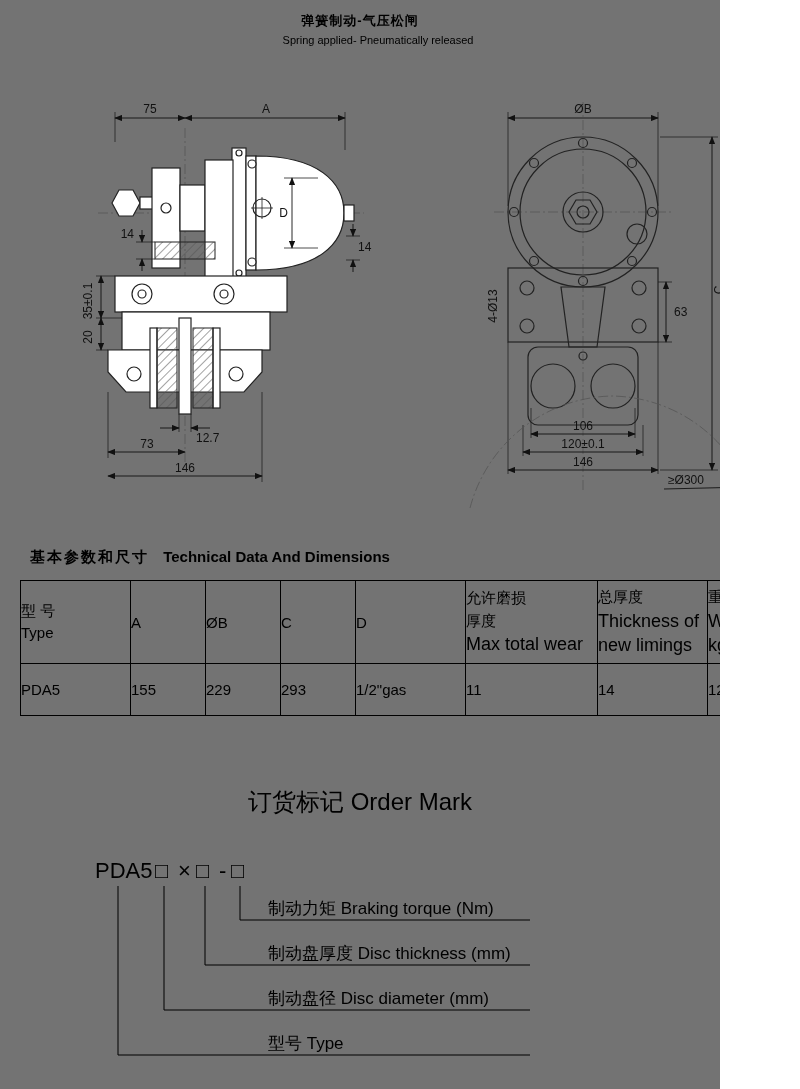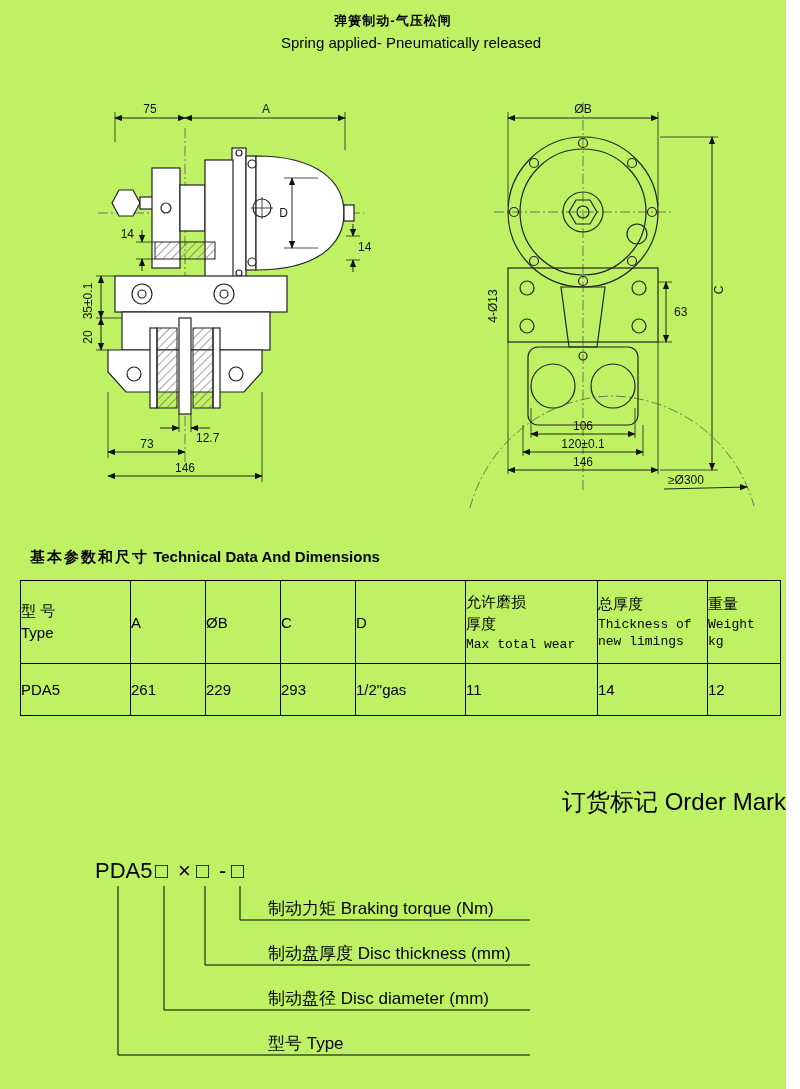--- a/index.html
+++ b/index.html
@@ -1,32 +1,32 @@
 <!DOCTYPE html>
 <html><head>
 <meta charset="utf-8">
 <style>
   html,body{margin:0;padding:0;background:#ffffff;}
-  .page{position:relative;width:786px;height:1089px;background:#bef264;
+  .page{position:relative;width:720px;height:1089px;background:#737373;
         font-family:"Liberation Sans",sans-serif;color:#000;overflow:hidden;}
   .title{position:absolute;top:12px;left:0;width:100%;text-align:center;}
   .title .zh{font-size:13px;font-weight:bold;letter-spacing:1px;}
-  .title .en{font-size:15px;margin-top:4px;margin-left:36px;}
+  .title .en{font-size:11px;margin-top:4px;margin-left:36px;}
   #drawings{position:absolute;top:90px;left:0;}
   .sec-head{position:absolute;top:548px;left:30px;font-size:15px;}
   .sec-head .zh{font-weight:bold;letter-spacing:2px;font-family:Liberation Serif, serif;}
-  .sec-head .en{font-weight:bold;}
+  .sec-head .en{margin-left:10px;font-weight:bold;}
   table.spec{position:absolute;top:580px;left:20px;width:760px;
              border-collapse:collapse;text-align:left;font-size:15px;table-layout:fixed;}
   .spec th,.spec td{border:1px solid #000;padding:0;font-weight:normal;}
   .spec thead th{height:82px;vertical-align:middle;}
   .spec tbody td{height:51px;}
   .h-zh{font-size:15px;line-height:1.5;}
-  .h-en{font-size:13px;line-height:1.35;font-family:Liberation Mono, monospace;}
-  .om-head{position:absolute;top:786px;left:0;width:100%;text-align:right;font-size:24px;}
+  .h-en{font-size:18px;line-height:1.35;}
+  .om-head{position:absolute;top:786px;left:0;width:100%;text-align:center;font-size:24px;}
   #om{position:absolute;top:830px;left:0;}
   
   .ol{fill:#fff;stroke:#222;stroke-width:1.2;}
   .nf{fill:none;stroke:#222;stroke-width:1.2;}
   .thin{fill:none;stroke:#222;stroke-width:0.8;}
   .cl{fill:none;stroke:#555;stroke-width:0.8;stroke-dasharray:10 3 2 3;}
   .dim{fill:none;stroke:#111;stroke-width:0.9;}
   .dt{font-family:"Liberation Sans",sans-serif;font-size:12px;fill:#111;text-anchor:middle;}
   .dts{text-anchor:start;}
   .dte{text-anchor:end;}
@@ -246,21 +246,21 @@
         <th>
           <div class="h-zh">重量</div>
           <div class="h-en">Weight</div>
           <div class="h-en">kg</div>
         </th>
       </tr>
     </thead>
     <tbody>
       <tr>
         <td>PDA5</td>
-        <td>261</td>
+        <td>155</td>
         <td>229</td>
         <td>293</td>
         <td>1/2"gas</td>
         <td>11</td>
         <td>14</td>
         <td>12</td>
       </tr>
     </tbody>
   </table>
 

